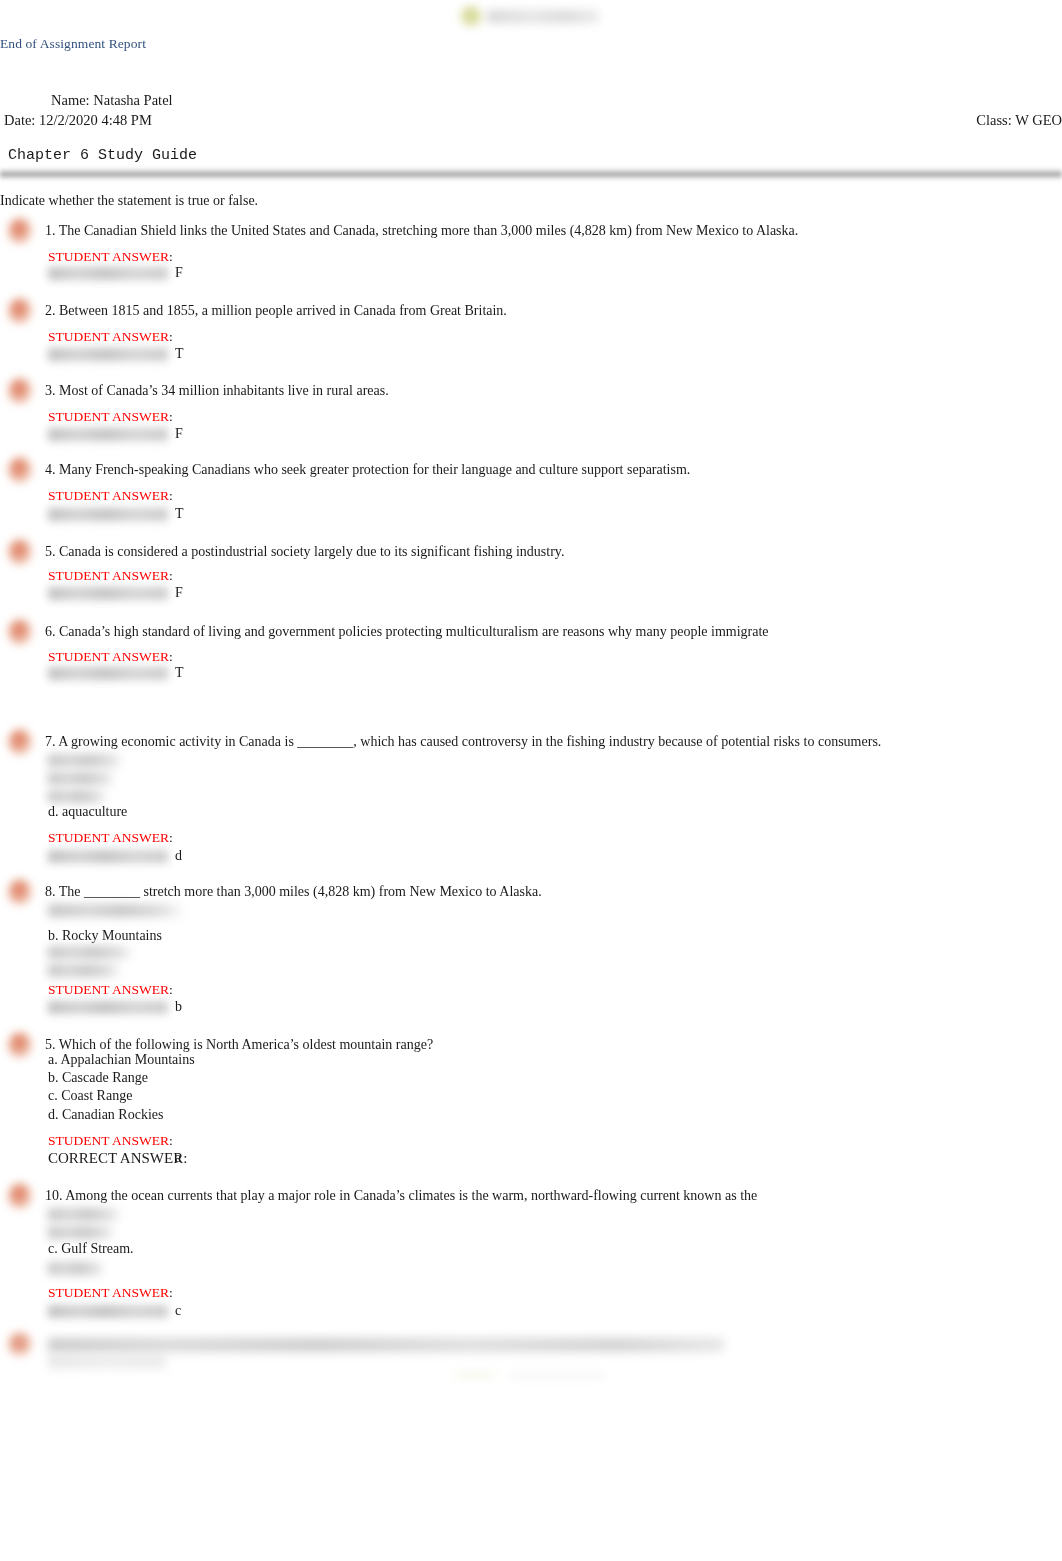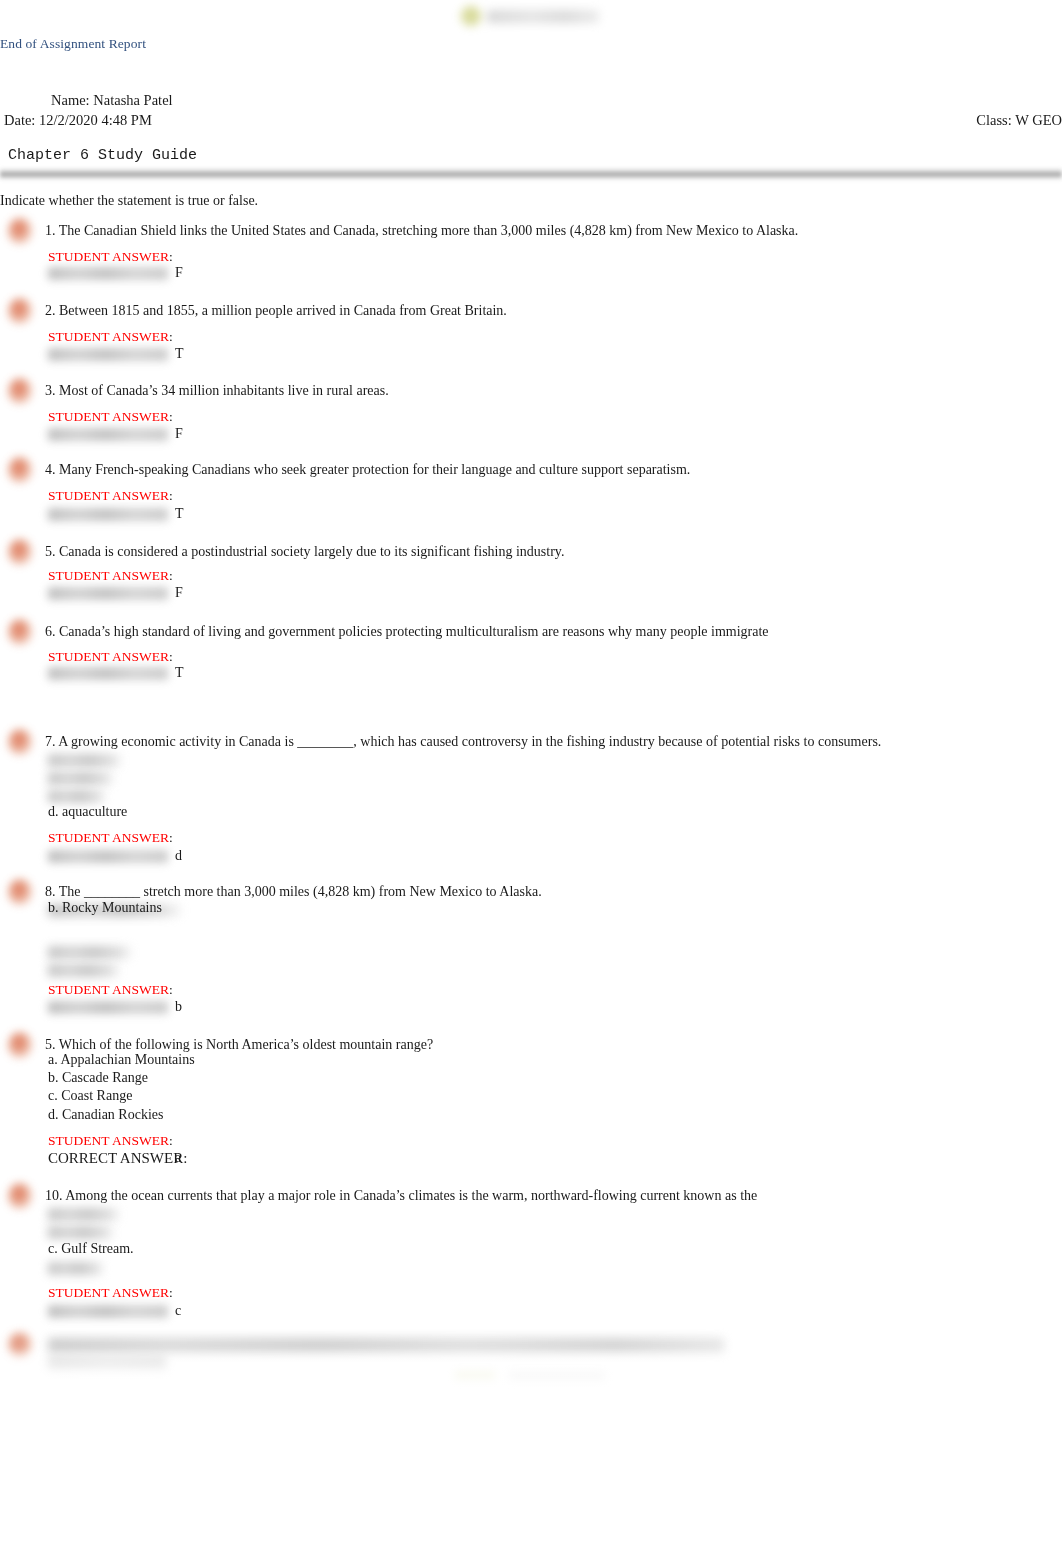--- a/index.html
+++ b/index.html
@@ -334,21 +334,21 @@
     <div class="correct-row" style="top:848px">
       <span class="correct-label-blur"></span>
       <span class="correct-letter" style="left:127px">d</span>
     </div>
   </div>
 
   <div class="q-block" style="top:0">
     <div class="marker" style="top:879px"></div>
     <div class="q-text" style="top:884px">8. The ________ stretch more than 3,000 miles (4,828 km) from New Mexico to Alaska.</div>
     <div class="opt-blur" style="top:904px; width:134px"></div>
-    <div class="opt" style="top:900px">b. Rocky Mountains</div>
+    <div class="opt" style="top:928px">b. Rocky Mountains</div>
     <div class="opt-blur" style="top:946px; width:84px"></div>
     <div class="opt-blur" style="top:964px; width:72px"></div>
     <div class="student-answer" style="top:982px">
       <span>STUDENT ANSWER</span><span class="colon">:</span>
     </div>
     <div class="correct-row" style="top:999px">
       <span class="correct-label-blur"></span>
       <span class="correct-letter" style="left:127px">b</span>
     </div>
   </div>

